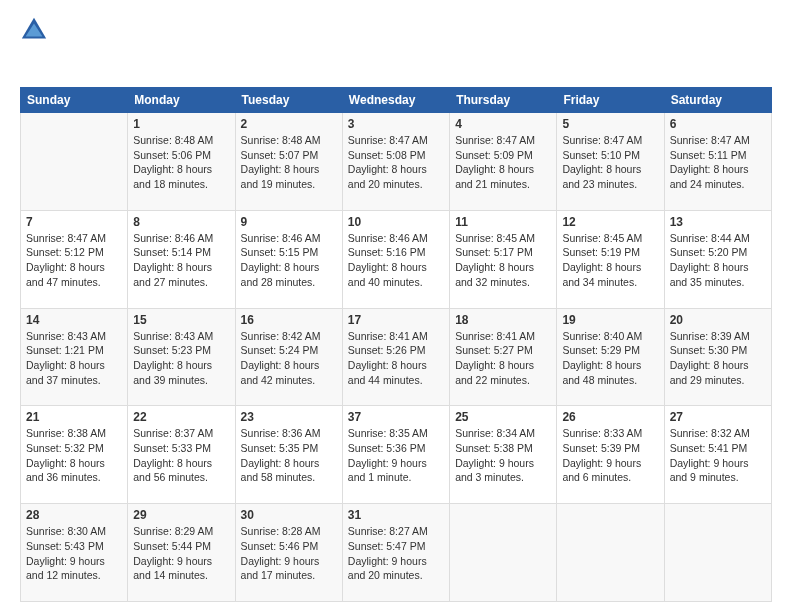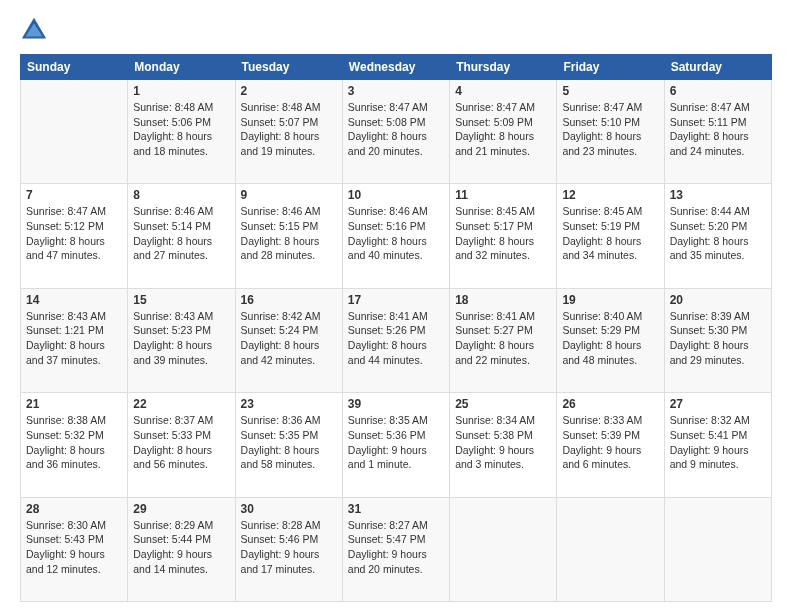--- a/index.html
+++ b/index.html
@@ -9,20 +9,21 @@
       font-family: Arial, sans-serif;
       background: #fff;
       overflow: hidden;
     }
     .page {
       width: 792px;
       height: 612px;
       padding: 16px 20px 10px 20px;
       display: flex;
       flex-direction: column;
+      gap: 33px;
     }
     .header {
       display: flex;
       justify-content: space-between;
       align-items: flex-start;
       margin-bottom: 10px;
     }
     .logo {
       display: flex;
       align-items: center;
@@ -297,21 +298,21 @@
             <span class="cell-line">and 56 minutes.</span>
           </td>
           <td>
             <span class="day-number">23</span>
             <span class="cell-line">Sunrise: 8:36 AM</span>
             <span class="cell-line">Sunset: 5:35 PM</span>
             <span class="cell-line">Daylight: 8 hours</span>
             <span class="cell-line">and 58 minutes.</span>
           </td>
           <td>
-            <span class="day-number">39</span>
+            <span class="day-number">37</span>
             <span class="cell-line">Sunrise: 8:35 AM</span>
             <span class="cell-line">Sunset: 5:36 PM</span>
             <span class="cell-line">Daylight: 9 hours</span>
             <span class="cell-line">and 1 minute.</span>
           </td>
           <td>
             <span class="day-number">25</span>
             <span class="cell-line">Sunrise: 8:34 AM</span>
             <span class="cell-line">Sunset: 5:38 PM</span>
             <span class="cell-line">Daylight: 9 hours</span>

